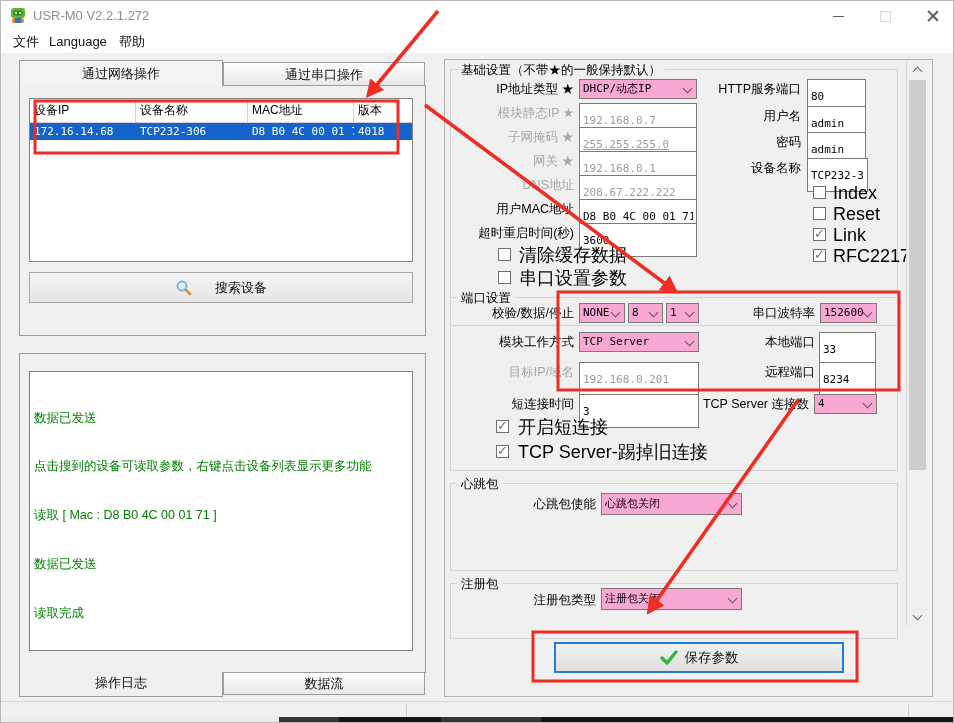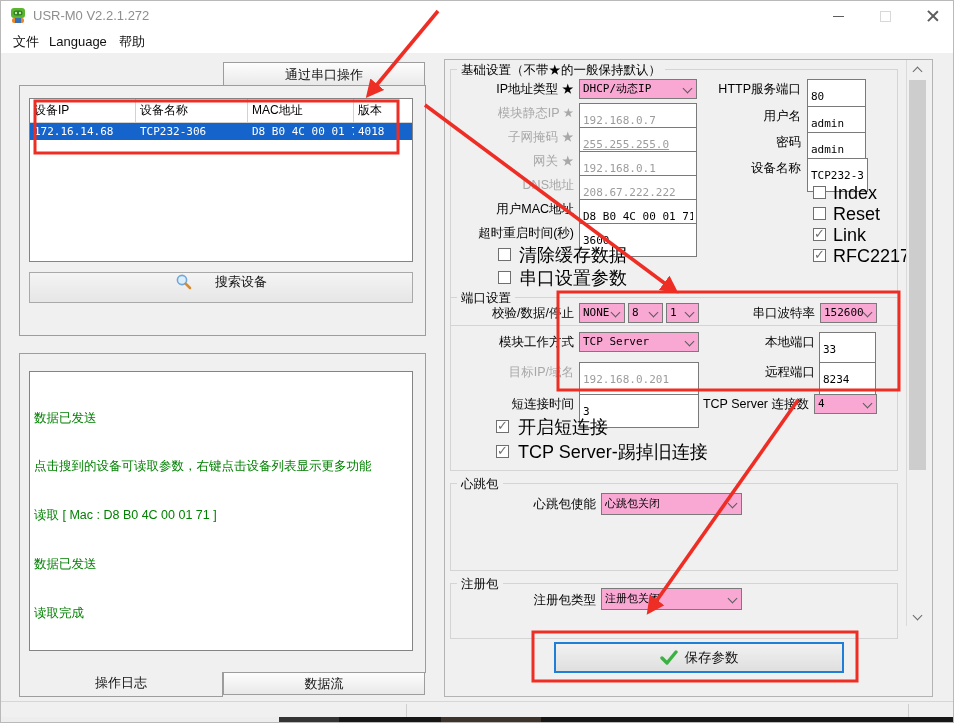--- a/index.html
+++ b/index.html
@@ -33,21 +33,21 @@
   .dl-hcell{box-sizing:border-box;border-right:1px solid #d2d2d2;font-size:12px;line-height:22px;padding-left:4px;color:#000;}
   .dl-row{display:flex;height:17px;background:#1464cc;color:#fff;
           font-family:"DejaVu Sans Mono",monospace;font-size:11px;line-height:17px;}
   .dl-cell{box-sizing:border-box;padding-left:4px;overflow:hidden;white-space:nowrap;}
   .w1{width:106px}.w2{width:112px}.w3{width:106px}.w4{width:58px}
   
   .log{position:absolute;left:4px;top:5px;right:2px;font-size:12.5px;line-height:16.3px;
        color:#008000;white-space:pre;}
   
   .push-btn{position:absolute;background:linear-gradient(#f4f4f4,#e6e6e6);border:1px solid #a9a9a9;
-       box-sizing:border-box;display:flex;justify-content:center;gap:23px;font-size:13px;color:#111;}
+       box-sizing:border-box;display:flex;align-items:center;justify-content:center;gap:23px;font-size:13px;color:#111;}
   
   .gbox{position:absolute;border:1px solid #d4d4d4;box-sizing:border-box;}
   .gbox-label{position:absolute;top:-8px;left:6px;background:#f0f0f0;padding:0 4px;font-size:12.5px;color:#000;white-space:nowrap;}
   .lbl{position:absolute;height:20px;line-height:20px;font-size:12.5px;color:#000;text-align:right;white-space:nowrap;}
   .lbl.dis{color:#a8a8a8;}
   .inp{position:absolute;height:20px;border:1px solid #7a7a7a;background:#fff;box-sizing:border-box;
        font-family:"DejaVu Sans Mono",monospace;font-size:11px;color:#000;padding:16px 3px;outline:none;}
   .inp.dis{color:#9c9c9c;}
   .combo{position:absolute;height:20px;border:1px solid #7a7a7a;background:#f9a8d4;box-sizing:border-box;}
   .combo .v{display:block;font-family:"DejaVu Sans Mono",monospace;font-size:11px;line-height:18px;
@@ -101,20 +101,21 @@
         <div class="glyph-close"></div>
       </div>
   </div>
 
   <div class="menubar">
     <div class="menu-item" style="left:6px">文件</div>
     <div class="menu-item" style="left:42px">Language</div>
     <div class="menu-item" style="left:112px">帮助</div>
   </div>
 
+  <div class="tab top active" style="left:18px;top:59px;width:204px;height:26px">通过网络操作</div>
   <div class="tab top inactive" style="left:222px;top:61px;width:202px;height:24px">通过串口操作</div>
   <div class="panel" style="left:18px;top:84px;width:407px;height:251px"></div>
 
   <div class="listbox" style="left:28px;top:97px;width:384px;height:164px">
     <div class="dl-header">
       <div class="dl-hcell w1">设备IP</div>
       <div class="dl-hcell w2">设备名称</div>
       <div class="dl-hcell w3">MAC地址</div>
       <div class="dl-hcell w4" style="border-right:none">版本</div>
     </div>

